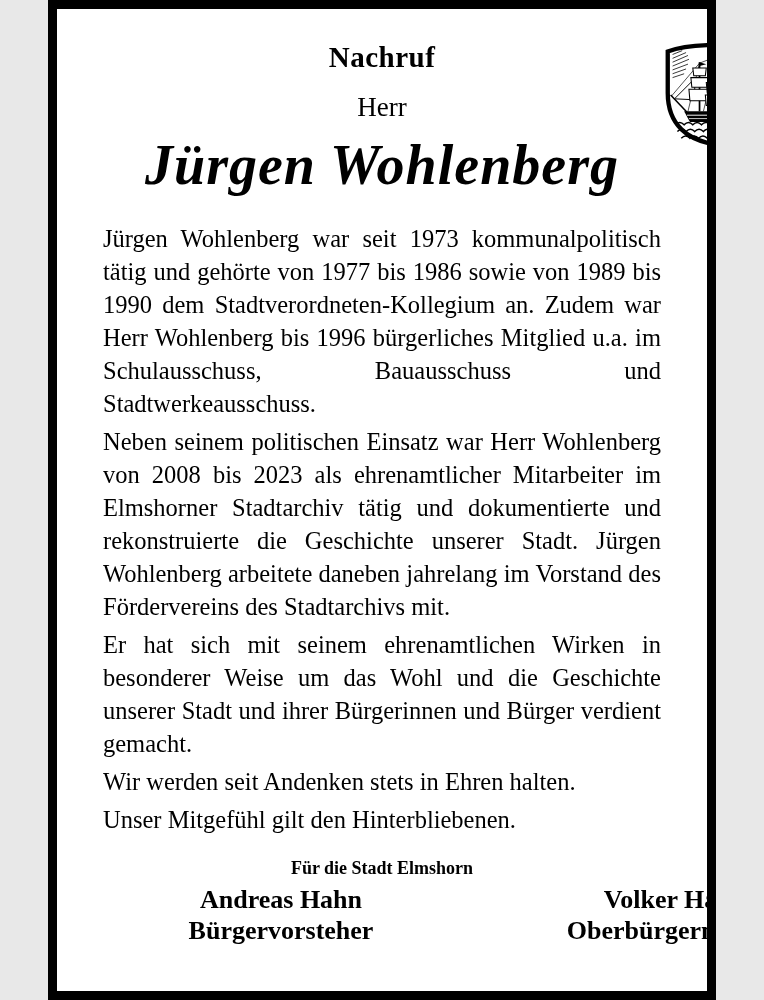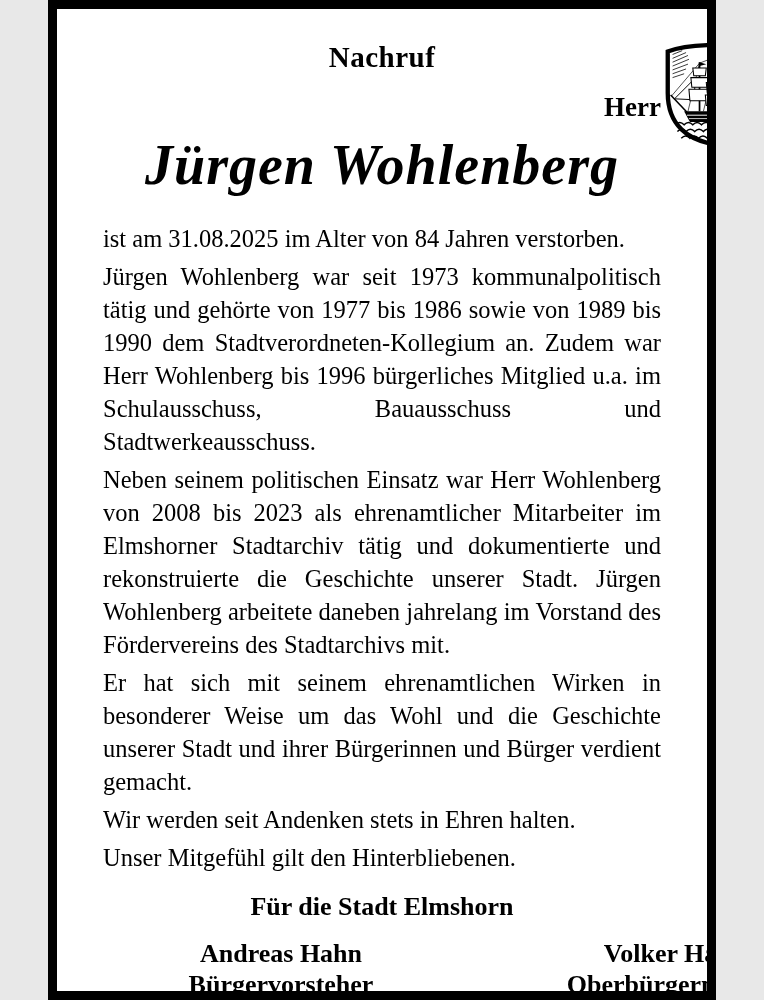--- a/index.html
+++ b/index.html
@@ -13,39 +13,39 @@
     position:relative;
     overflow:hidden;
     margin:0 auto;
   }
   .inner{padding:30px 46px 0 46px;}
   .title{
     font-size:29px;font-weight:bold;text-align:center;
     margin:0;line-height:36px;letter-spacing:0.5px;
   }
   .salutation{
-    font-size:27px;font-weight:bold;text-align:right;
+    font-size:27px;font-weight:normal;text-align:center;
     margin:16px 0 0 0;line-height:32px;
   }
   .deceased-name{
     font-size:56px;font-style:italic;font-weight:bold;
     text-align:center;margin:6px 0 0 0;line-height:72px;
     letter-spacing:1px;
   }
   .crest{
     position:absolute;top:28px;left:604px;width:106px;height:114px;
   }
   .body-text{margin-top:21px;}
   .body-text p{
     font-size:24.5px;line-height:33px;text-align:justify;
     margin:0 0 5px 0;
   }
   .footer-org{
-    font-size:26px;font-weight:bold;text-align:center;
-    margin:17px 0 16px 0;line-height:31px;
+    font-size:18px;font-weight:bold;text-align:center;
+    margin:17px 0 0 0;line-height:31px;
   }
   .signatures{position:relative;height:80px;margin-top:0;}
   .signatory{
     position:absolute;top:0;transform:translateX(-50%);
     text-align:center;font-weight:bold;font-size:26px;line-height:31px;
     white-space:nowrap;
   }
   .signatory.left{left:178px;}
   .signatory.right{left:572px;}
 </style>
@@ -117,21 +117,20 @@
 
   <div class="inner">
 
     <h1 class="title">Nachruf</h1>
 
     <div class="salutation">Herr</div>
 
     <div class="deceased-name">Jürgen Wohlenberg</div>
 
     <div class="body-text">
-      <p>ist am 31.08.2025 im Alter von 84 Jahren verstorben.</p>
       <p>Jürgen Wohlenberg war seit 1973 kommunalpolitisch tätig und gehörte von 1977 bis 1986 sowie von 1989 bis 1990 dem Stadtverordneten-Kollegium an. Zudem war Herr Wohlenberg bis 1996 bürgerliches Mitglied u.a. im Schulausschuss, Bauausschuss und Stadtwerkeausschuss.</p>
       <p>Neben seinem politischen Einsatz war Herr Wohlenberg von 2008 bis 2023 als ehrenamtlicher Mitarbeiter im Elmshorner Stadtarchiv tätig und dokumentierte und rekonstruierte die Geschichte unserer Stadt. Jürgen Wohlenberg arbeitete daneben jahrelang im Vorstand des Fördervereins des Stadtarchivs mit.</p>
       <p>Er hat sich mit seinem ehrenamtlichen Wirken in besonderer Weise um das Wohl und die Geschichte unserer Stadt und ihrer Bürgerinnen und Bürger verdient gemacht.</p>
       <p>Wir werden seit Andenken stets in Ehren halten.</p>
       <p>Unser Mitgefühl gilt den Hinterbliebenen.</p>
     </div>
 
     <div class="footer-org">Für die Stadt Elmshorn</div>
 
     <div class="signatures">

